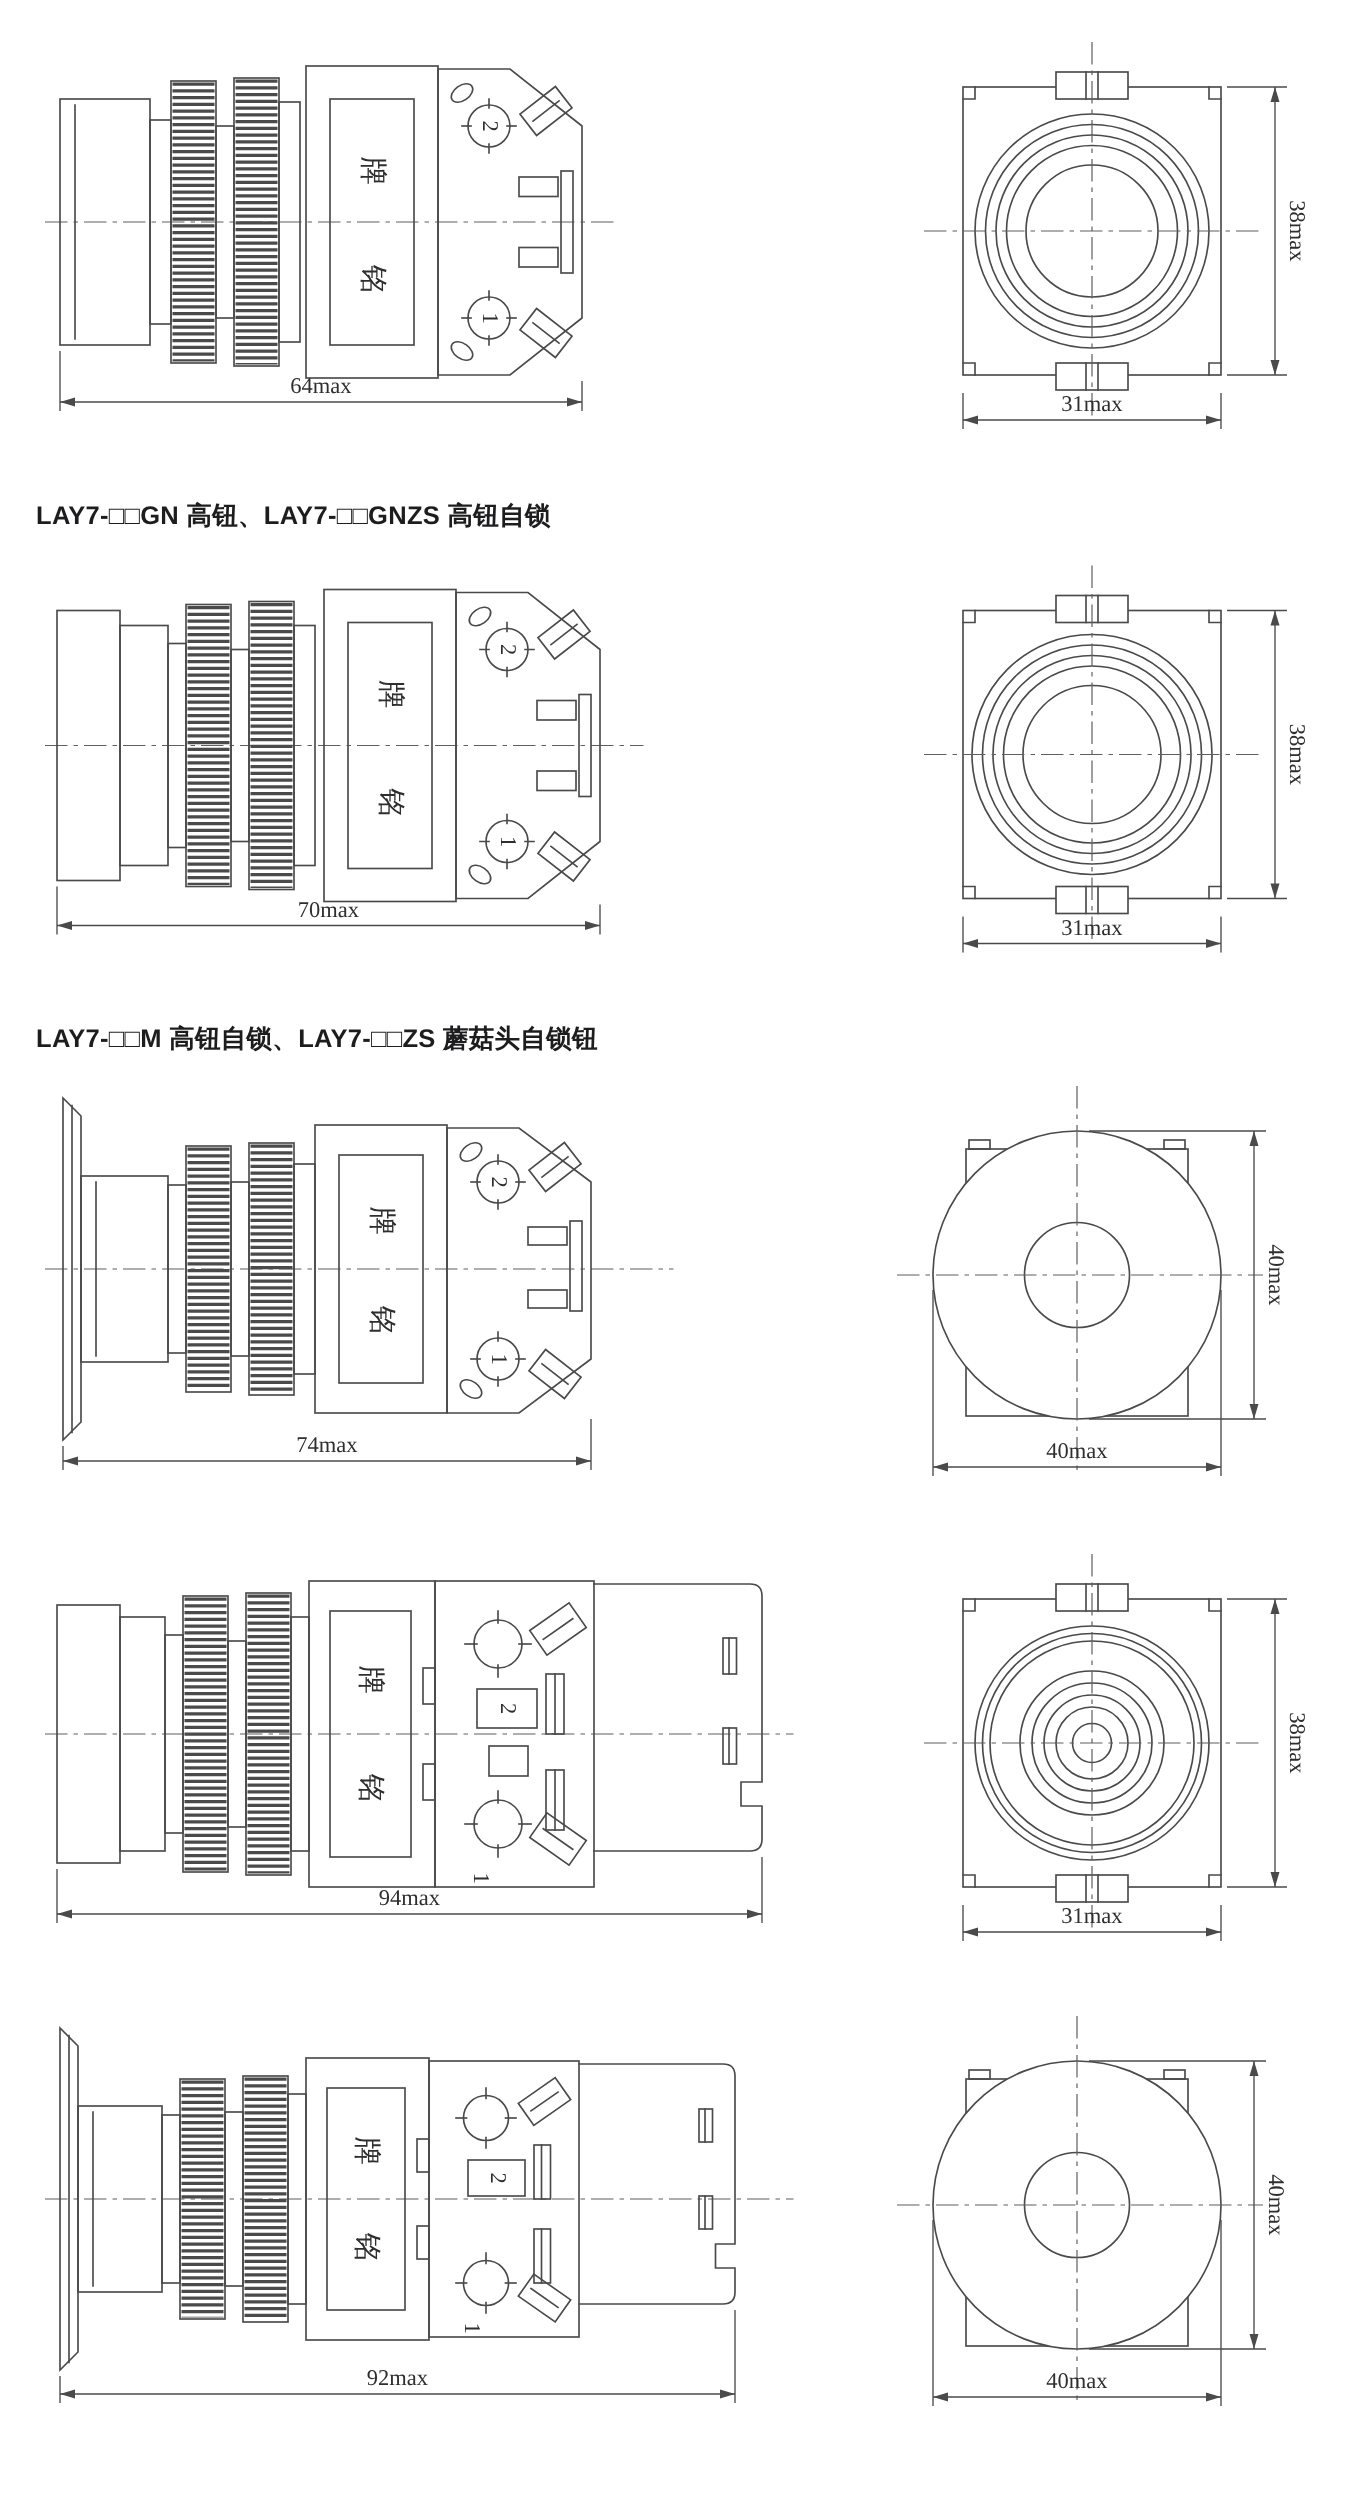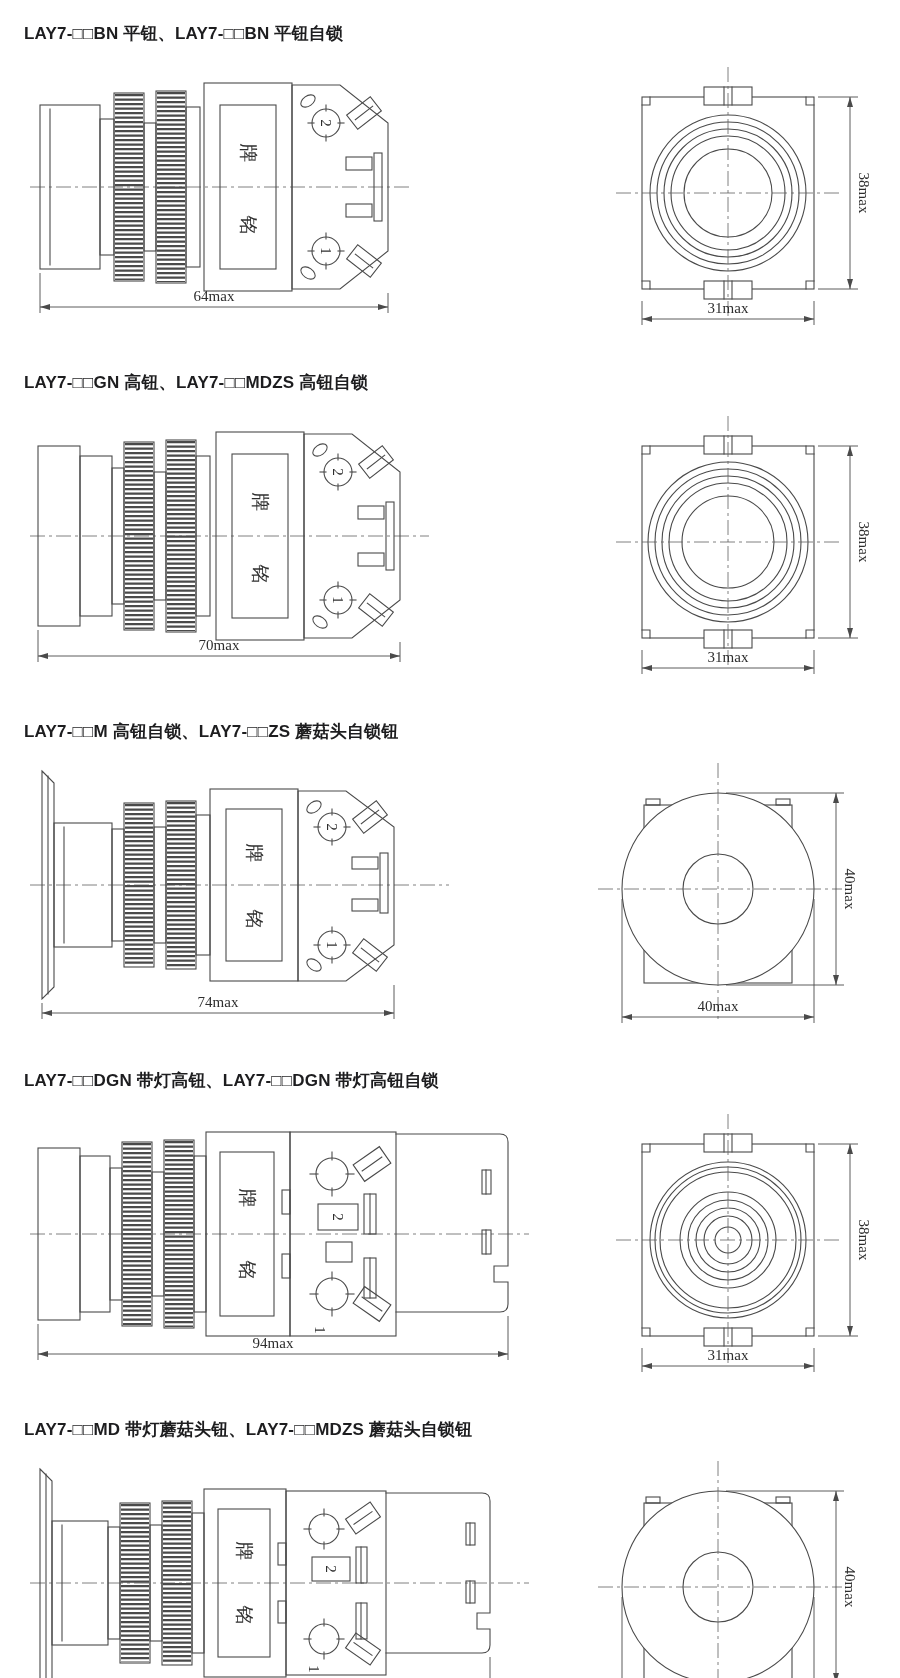--- a/index.html
+++ b/index.html
@@ -18,21 +18,20 @@
   text.dt{font-family:"Liberation Serif","DejaVu Serif",serif;font-size:15px;fill:#2e2e2e;}
   text.np{font-family:"Liberation Sans",sans-serif;font-size:19px;fill:#2e2e2e;}
   text.cn{font-family:"Liberation Serif","DejaVu Serif",serif;font-size:15px;fill:#2e2e2e;}
 </style>
 </head>
 <body>
 
 <div class="page">
 
   <div class="section">
-    <h2>LAY7-□□BN 平钮、LAY7-□□BN 平钮自锁</h2>
     <div class="row">
       <svg width="380" height="262" viewBox="0 0 380 262">
         <line class="cl" x1="0" y1="126" x2="379" y2="126"></line>
         <g>
           <rect class="ln" x="10" y="44" width="60" height="164"></rect>
           <line class="ln" x1="20" y1="48" x2="20" y2="204"></line>
           <rect class="ln" x="70" y="58" width="14" height="136"></rect>
         </g>
         <g>
           <rect class="ln" x="84" y="32" width="30" height="188"></rect>
@@ -122,21 +121,21 @@
           <line class="dim" x1="30" y1="258" x2="202" y2="258"></line>
           <polygon class="arr" points="30,258 40,255 40,261"></polygon>
           <polygon class="arr" points="202,258 192,255 192,261"></polygon>
           <text class="dt" x="116" y="252" text-anchor="middle">31max</text>
         </g>
       </svg>
     </div>
   </div>
 
   <div class="section">
-    <h2>LAY7-□□GN 高钮、LAY7-□□MDZS 高钮自锁</h2>
+    <h2>LAY7-□□GN 高钮、LAY7-□□GNZS 高钮自锁</h2>
     <div class="row">
       <svg width="400" height="262" viewBox="0 0 400 262">
         <line class="cl" x1="0" y1="126" x2="399" y2="126"></line>
         <g>
           <rect class="ln" x="8" y="36" width="42" height="180"></rect>
           <rect class="ln" x="50" y="46" width="32" height="160"></rect>
           <rect class="ln" x="82" y="58" width="12" height="136"></rect>
         </g>
         <g>
           <rect class="ln" x="94" y="32" width="30" height="188"></rect>
@@ -321,21 +320,20 @@
           <line class="dim" x1="30" y1="258" x2="222" y2="258"></line>
           <polygon class="arr" points="30,258 40,255 40,261"></polygon>
           <polygon class="arr" points="222,258 212,255 212,261"></polygon>
           <text class="dt" x="126" y="252" text-anchor="middle">40max</text>
         </g>
       </svg>
     </div>
   </div>
 
   <div class="section">
-    <h2>LAY7-□□DGN 带灯高钮、LAY7-□□DGN 带灯高钮自锁</h2>
     <div class="row">
       <svg width="500" height="262" viewBox="0 0 500 262">
         <line class="cl" x1="0" y1="126" x2="499" y2="126"></line>
         <g>
           <rect class="ln" x="8" y="40" width="42" height="172"></rect>
           <rect class="ln" x="50" y="48" width="30" height="156"></rect>
           <rect class="ln" x="80" y="60" width="12" height="132"></rect>
         </g>
         <g>
           <rect class="ln" x="92" y="34" width="30" height="184"></rect>
@@ -438,21 +436,20 @@
           <line class="dim" x1="30" y1="258" x2="202" y2="258"></line>
           <polygon class="arr" points="30,258 40,255 40,261"></polygon>
           <polygon class="arr" points="202,258 192,255 192,261"></polygon>
           <text class="dt" x="116" y="252" text-anchor="middle">31max</text>
         </g>
       </svg>
     </div>
   </div>
 
   <div class="section">
-    <h2>LAY7-□□MD 带灯蘑菇头钮、LAY7-□□MDZS 蘑菇头自锁钮</h2>
     <div class="row">
       <svg width="500" height="268" viewBox="0 0 500 268">
         <line class="cl" x1="0" y1="126" x2="499" y2="126"></line>
         <g>
           <path class="ln" d="M10,12 L22,24 V228 L10,240 Z"></path>
           <line class="ln" x1="16" y1="17" x2="16" y2="235"></line>
           <rect class="ln" x="22" y="64" width="56" height="124"></rect>
           <line class="ln" x1="32" y1="68" x2="32" y2="184"></line>
           <rect class="ln" x="78" y="70" width="12" height="112"></rect>
         </g>

